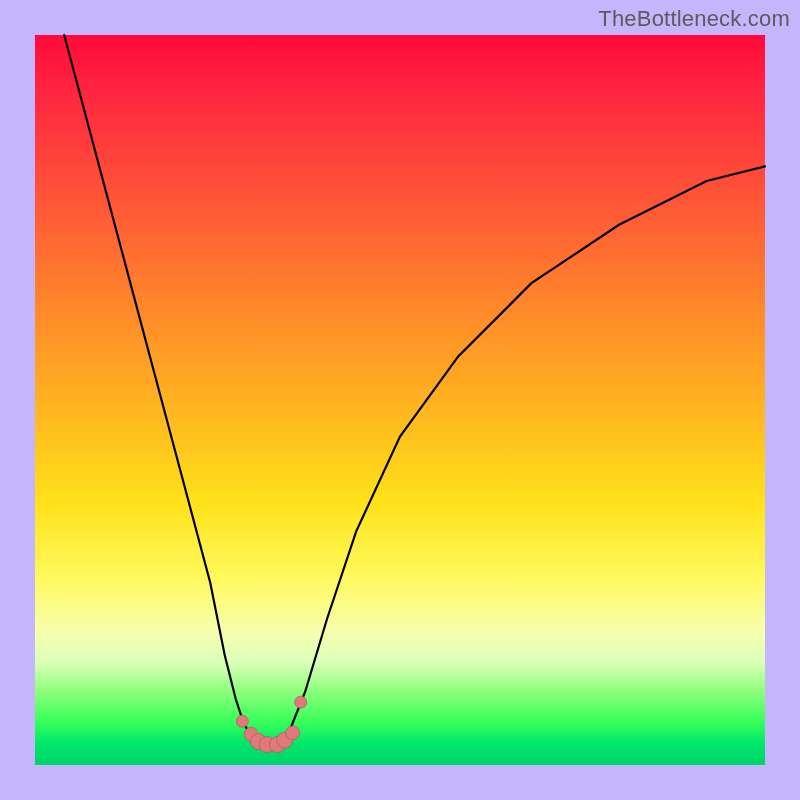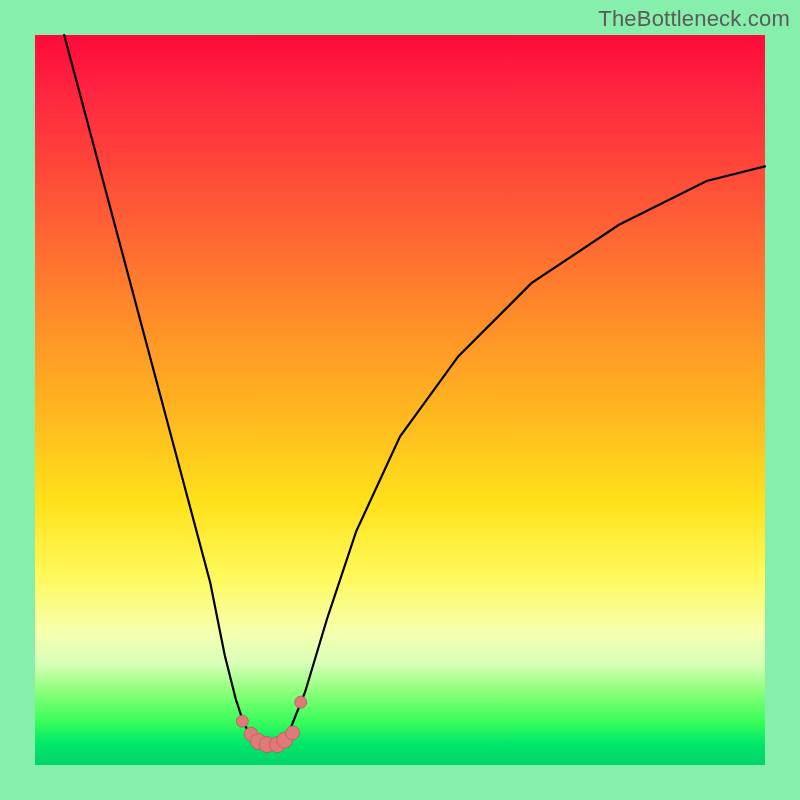--- a/index.html
+++ b/index.html
@@ -8,21 +8,21 @@
     width: 800px;
     height: 800px;
     background: #000;
     font-family: Arial, Helvetica, sans-serif;
     overflow: hidden;
   }
   .frame {
     position: absolute;
     top: 0; left: 0;
     width: 800px; height: 800px;
-    background: #86efac;
+    background: #c4b5fd;
   }
   .plot-area {
     position: absolute;
     left: 35px;
     top: 35px;
     width: 730px;
     height: 730px;
     
     background: linear-gradient(to bottom,
       #ff0a3a 0%,

